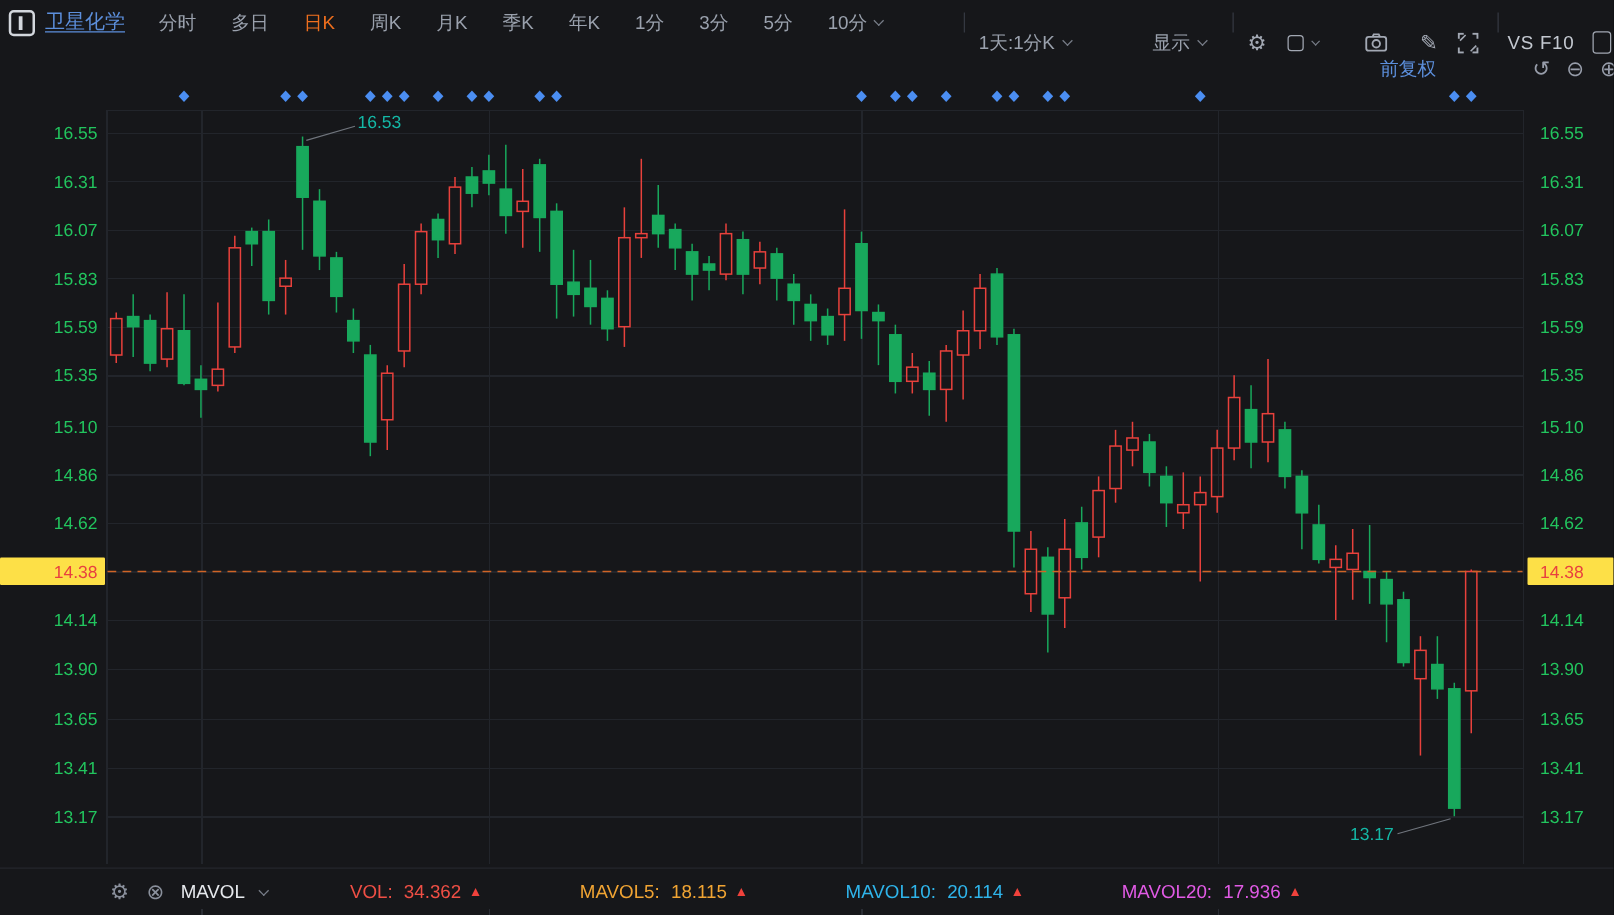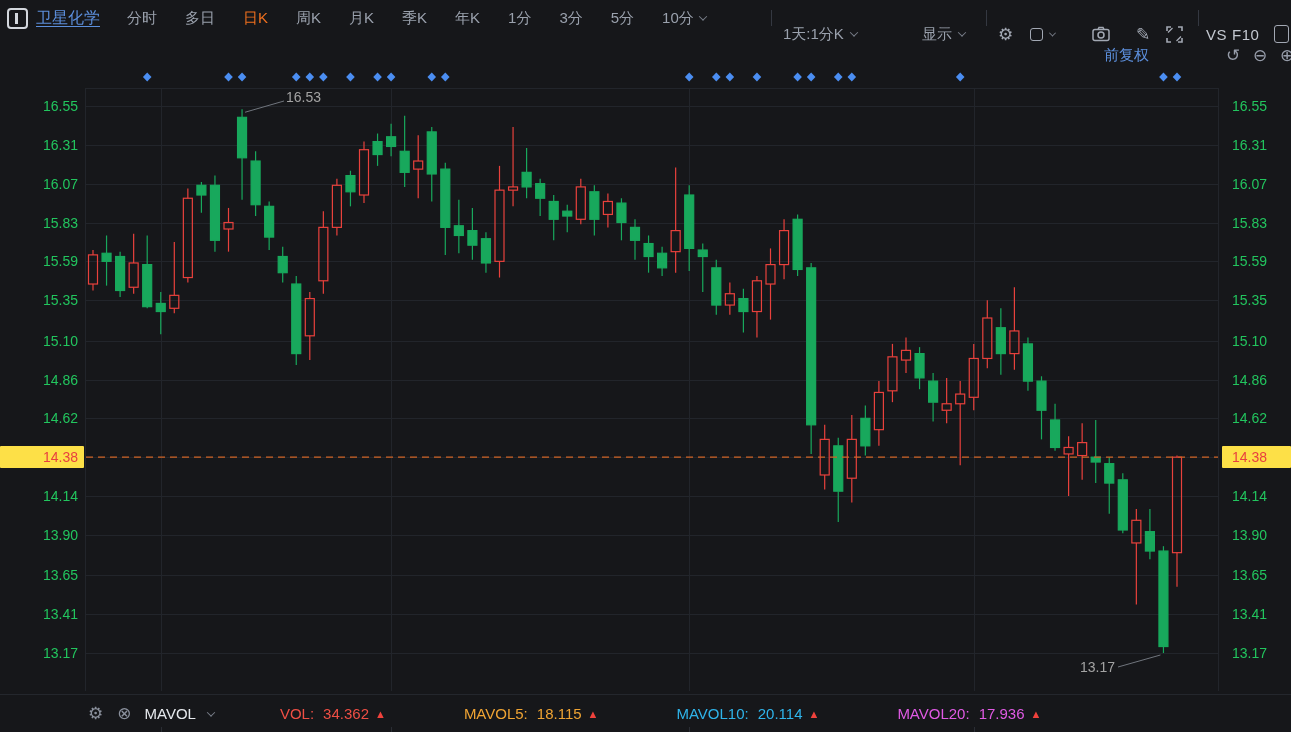--- a/index.html
+++ b/index.html
@@ -29,21 +29,21 @@
   .vs { color:#c3c8d0; font-size:15px; letter-spacing:0.5px;text-align:right; }
   
   #adjust { position:absolute; left:1104px; top:46px; font-size:15px; color:#5c8fdc; }
   .hdr-ico { position:absolute; top:45px; font-size:17px; color:#979daa; }
   
   .tick { position:absolute; height:22px; line-height:22px; font-size:14px; color:#22c55e; }
   .tick.left { left:0; width:84px; text-align:right; padding-right:6px; }
   .tick.right { left:1222px; width:69px; text-align:left; padding-left:10px; }
   .tick.current { background:#fde047; color:#e8403f; border-radius:1px; }
   
-  .anno { position:absolute; font-size:14px; color:#a3a3a3; }
+  .anno { position:absolute; font-size:14px; color:#14b8a6; }
   
   #legendbar { position:absolute; left:0; top:694px; width:1291px; height:38px;
     border-top:1px solid #24272d; display:flex; align-items:center; }
   #legendbar .pad { width:88px; }
   .lg-ico { color:#8a909c; font-size:17px; line-height:1; }
   #mavol-name { color:#e6e9ed; font-size:15px; margin-left:13px; }
   #legend-items { display:flex; align-items:center; margin-left:22px; }
   .lg-item { display:flex; align-items:center; margin-right:34px; font-size:15px; }
   .lg-item .lab { margin-right:9px;margin-left:44px; }
   .lg-item .val { margin-right:6px; }

